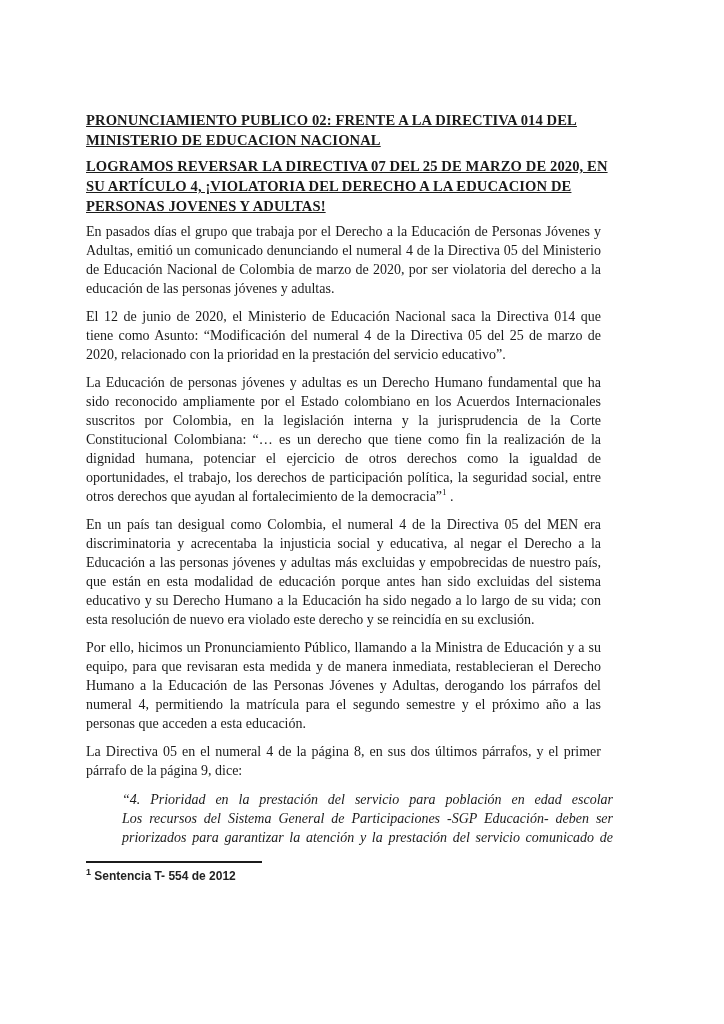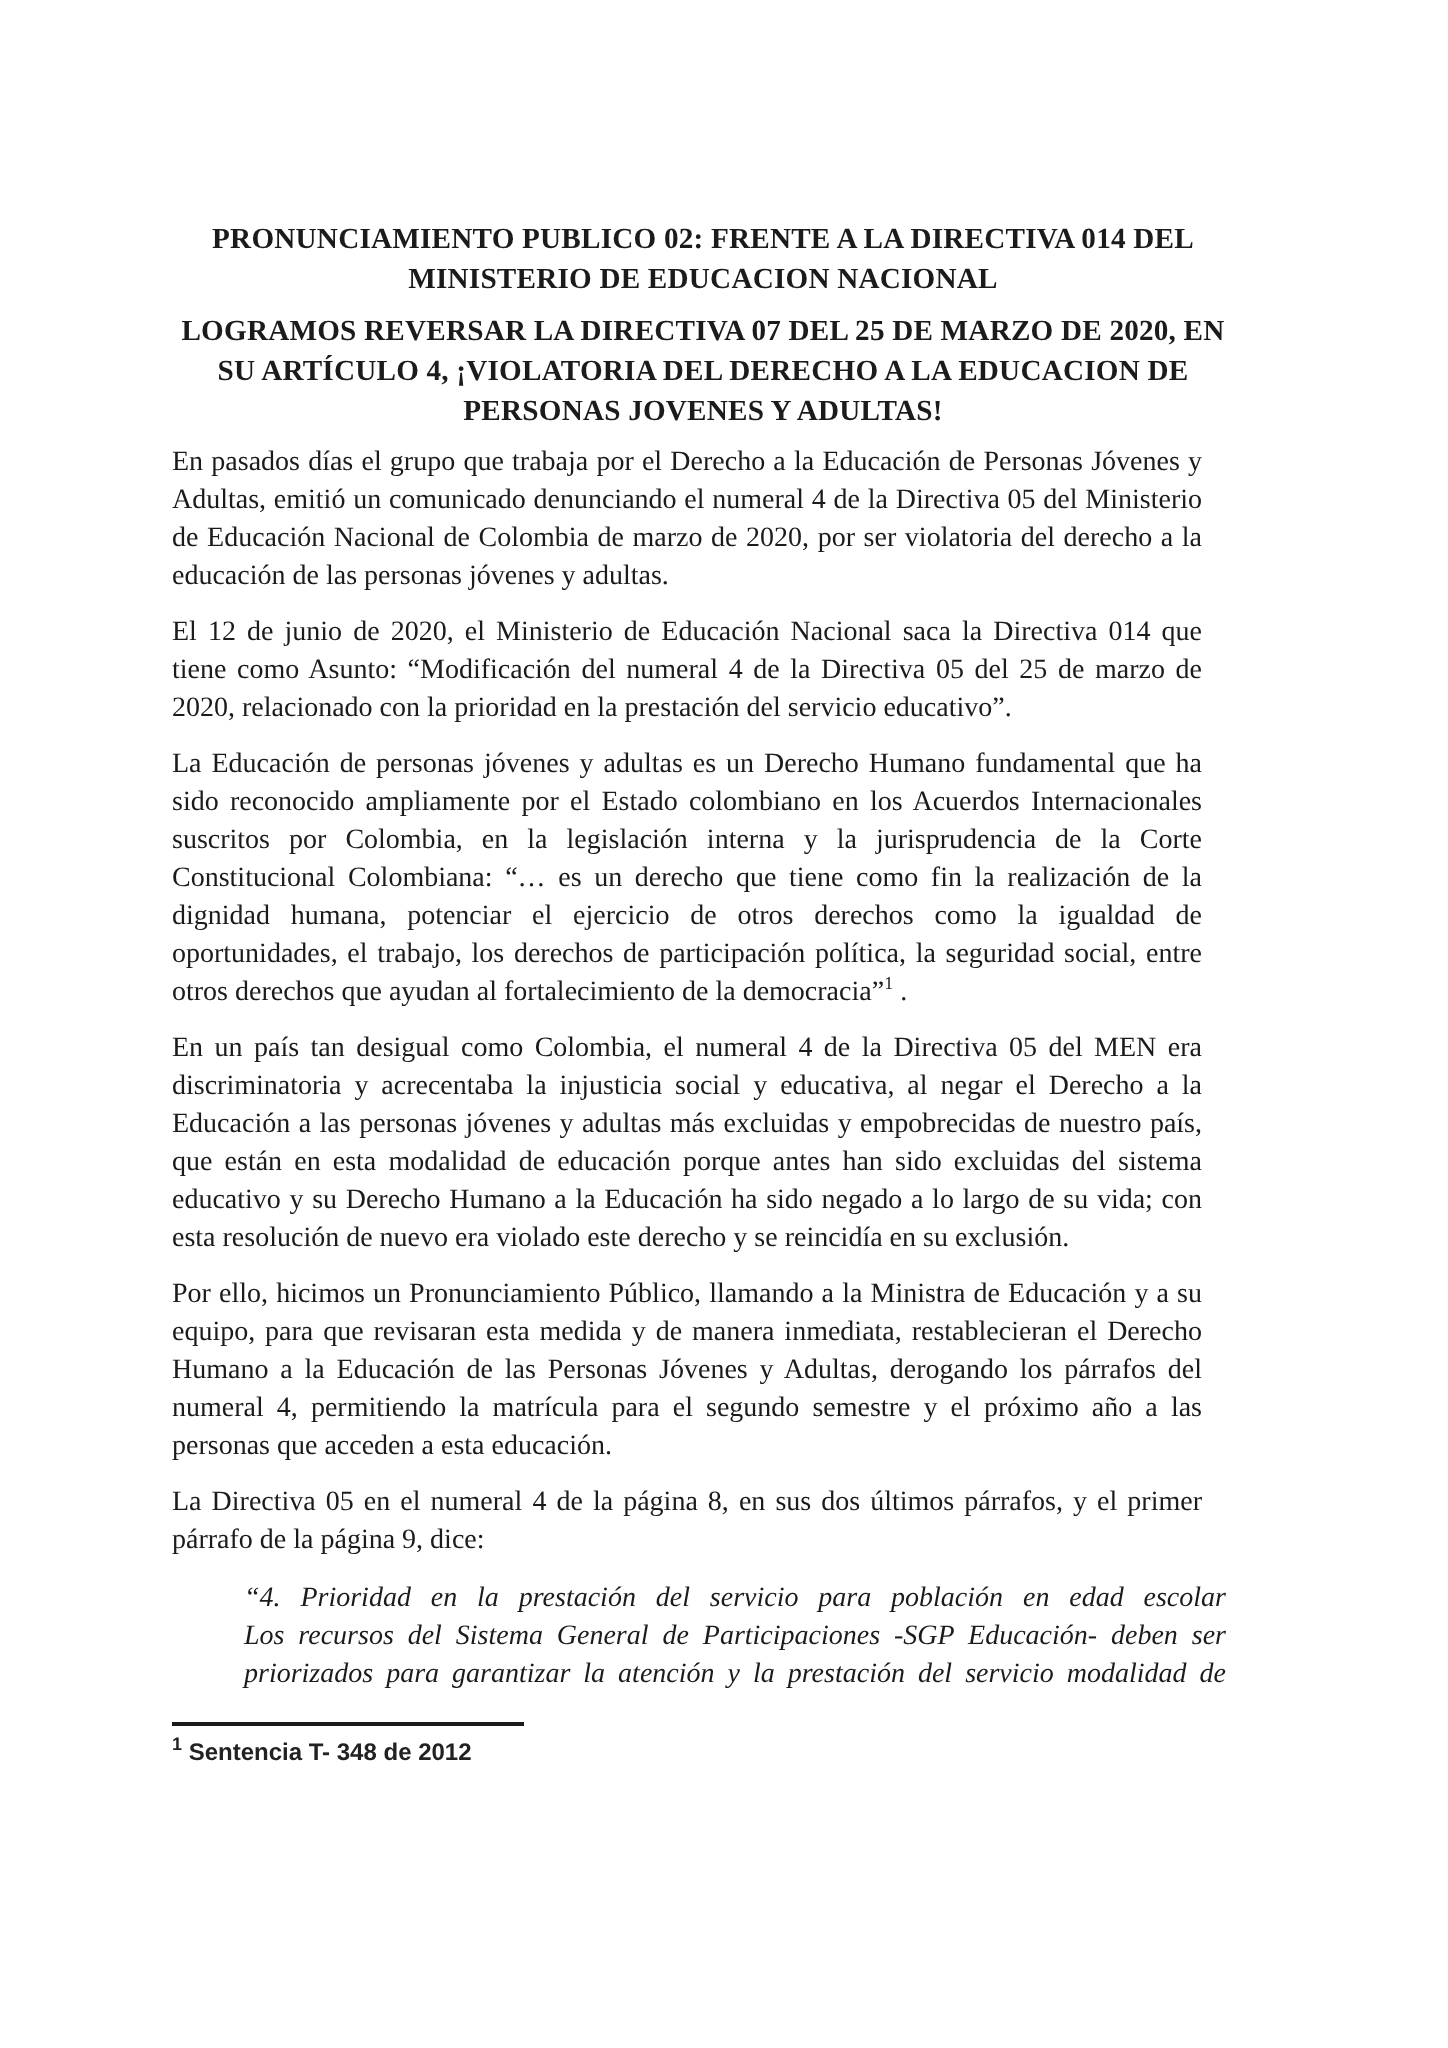--- a/index.html
+++ b/index.html
@@ -14,24 +14,25 @@
     height: 1024px;
     background: #ffffff;
     color: #1b1b1b;
     font-family: "Liberation Serif", serif;
     padding: 110px 107px 0 86px;
     overflow: hidden;
   }
   .heading {
     font-size: 14.6px;
     font-weight: bold;
-    text-align: center;
+    text-align: left;
     line-height: 20px;
     margin: 0 0 6px 0;
     letter-spacing: 0.1px;
+    text-decoration: underline;
   }
   .heading.last {
     margin-bottom: 12px;
   }
   p.body-par {
     font-size: 14px;
     line-height: 19px;
     text-align: justify;
     margin: 0 16px 9px 0;
   }
@@ -85,20 +86,20 @@
   <p class="body-par">El 12 de junio de 2020, el Ministerio de Educación Nacional saca la Directiva 014 que tiene como Asunto: “Modificación del numeral 4 de la Directiva 05 del 25 de marzo de 2020, relacionado con la prioridad en la prestación del servicio educativo”.</p>
 
   <p class="body-par"><span>La Educación de personas jóvenes y adultas es un Derecho Humano fundamental que ha sido reconocido ampliamente por el Estado colombiano en los Acuerdos Internacionales suscritos por Colombia, en la legislación interna y la jurisprudencia de la Corte Constitucional Colombiana: “… es un derecho que tiene como fin la realización de la dignidad humana, potenciar el ejercicio de otros derechos como la igualdad de oportunidades, el trabajo, los derechos de participación política, la seguridad social, entre otros derechos que ayudan al fortalecimiento de la democracia”</span><sup class="ref">1</sup><span> .</span></p>
 
   <p class="body-par">En un país tan desigual como Colombia, el numeral 4 de la Directiva 05 del MEN era discriminatoria y acrecentaba la injusticia social y educativa, al negar el Derecho a la Educación a las personas jóvenes y adultas más excluidas y empobrecidas de nuestro país, que están en esta modalidad de educación porque antes han sido excluidas del sistema educativo y su Derecho Humano a la Educación ha sido negado a lo largo de su vida; con esta resolución de nuevo era violado este derecho y se reincidía en su exclusión.</p>
 
   <p class="body-par">Por ello, hicimos un Pronunciamiento Público, llamando a la Ministra de Educación y a su equipo, para que revisaran esta medida y de manera inmediata, restablecieran el Derecho Humano a la Educación de las Personas Jóvenes y Adultas, derogando los párrafos del numeral 4, permitiendo la matrícula para el segundo semestre y el próximo año a las personas que acceden a esta educación.</p>
 
   <p class="body-par">La Directiva 05 en el numeral 4 de la página 8, en sus dos últimos párrafos, y el primer párrafo de la página 9, dice:</p>
 
-  <div class="quote-block"><span>“4. Prioridad en la prestación del servicio para población en edad escolar</span><br><span>Los recursos del Sistema General de Participaciones -SGP Educación- deben ser priorizados para garantizar la atención y la prestación del servicio modalidad de</span></div>
+  <div class="quote-block"><span>“4. Prioridad en la prestación del servicio para población en edad escolar</span><br><span>Los recursos del Sistema General de Participaciones -SGP Educación- deben ser priorizados para garantizar la atención y la prestación del servicio comunicado de</span></div>
 
   <div class="footnote-area">
     <div class="footnote-rule"></div>
-    <div class="footnote-text"><span class="fn-ref">1</span> <span>Sentencia T- 348 de 2012</span></div>
+    <div class="footnote-text"><span class="fn-ref">1</span> <span>Sentencia T- 554 de 2012</span></div>
   </div>
 
 </div>
 
 </body></html>

